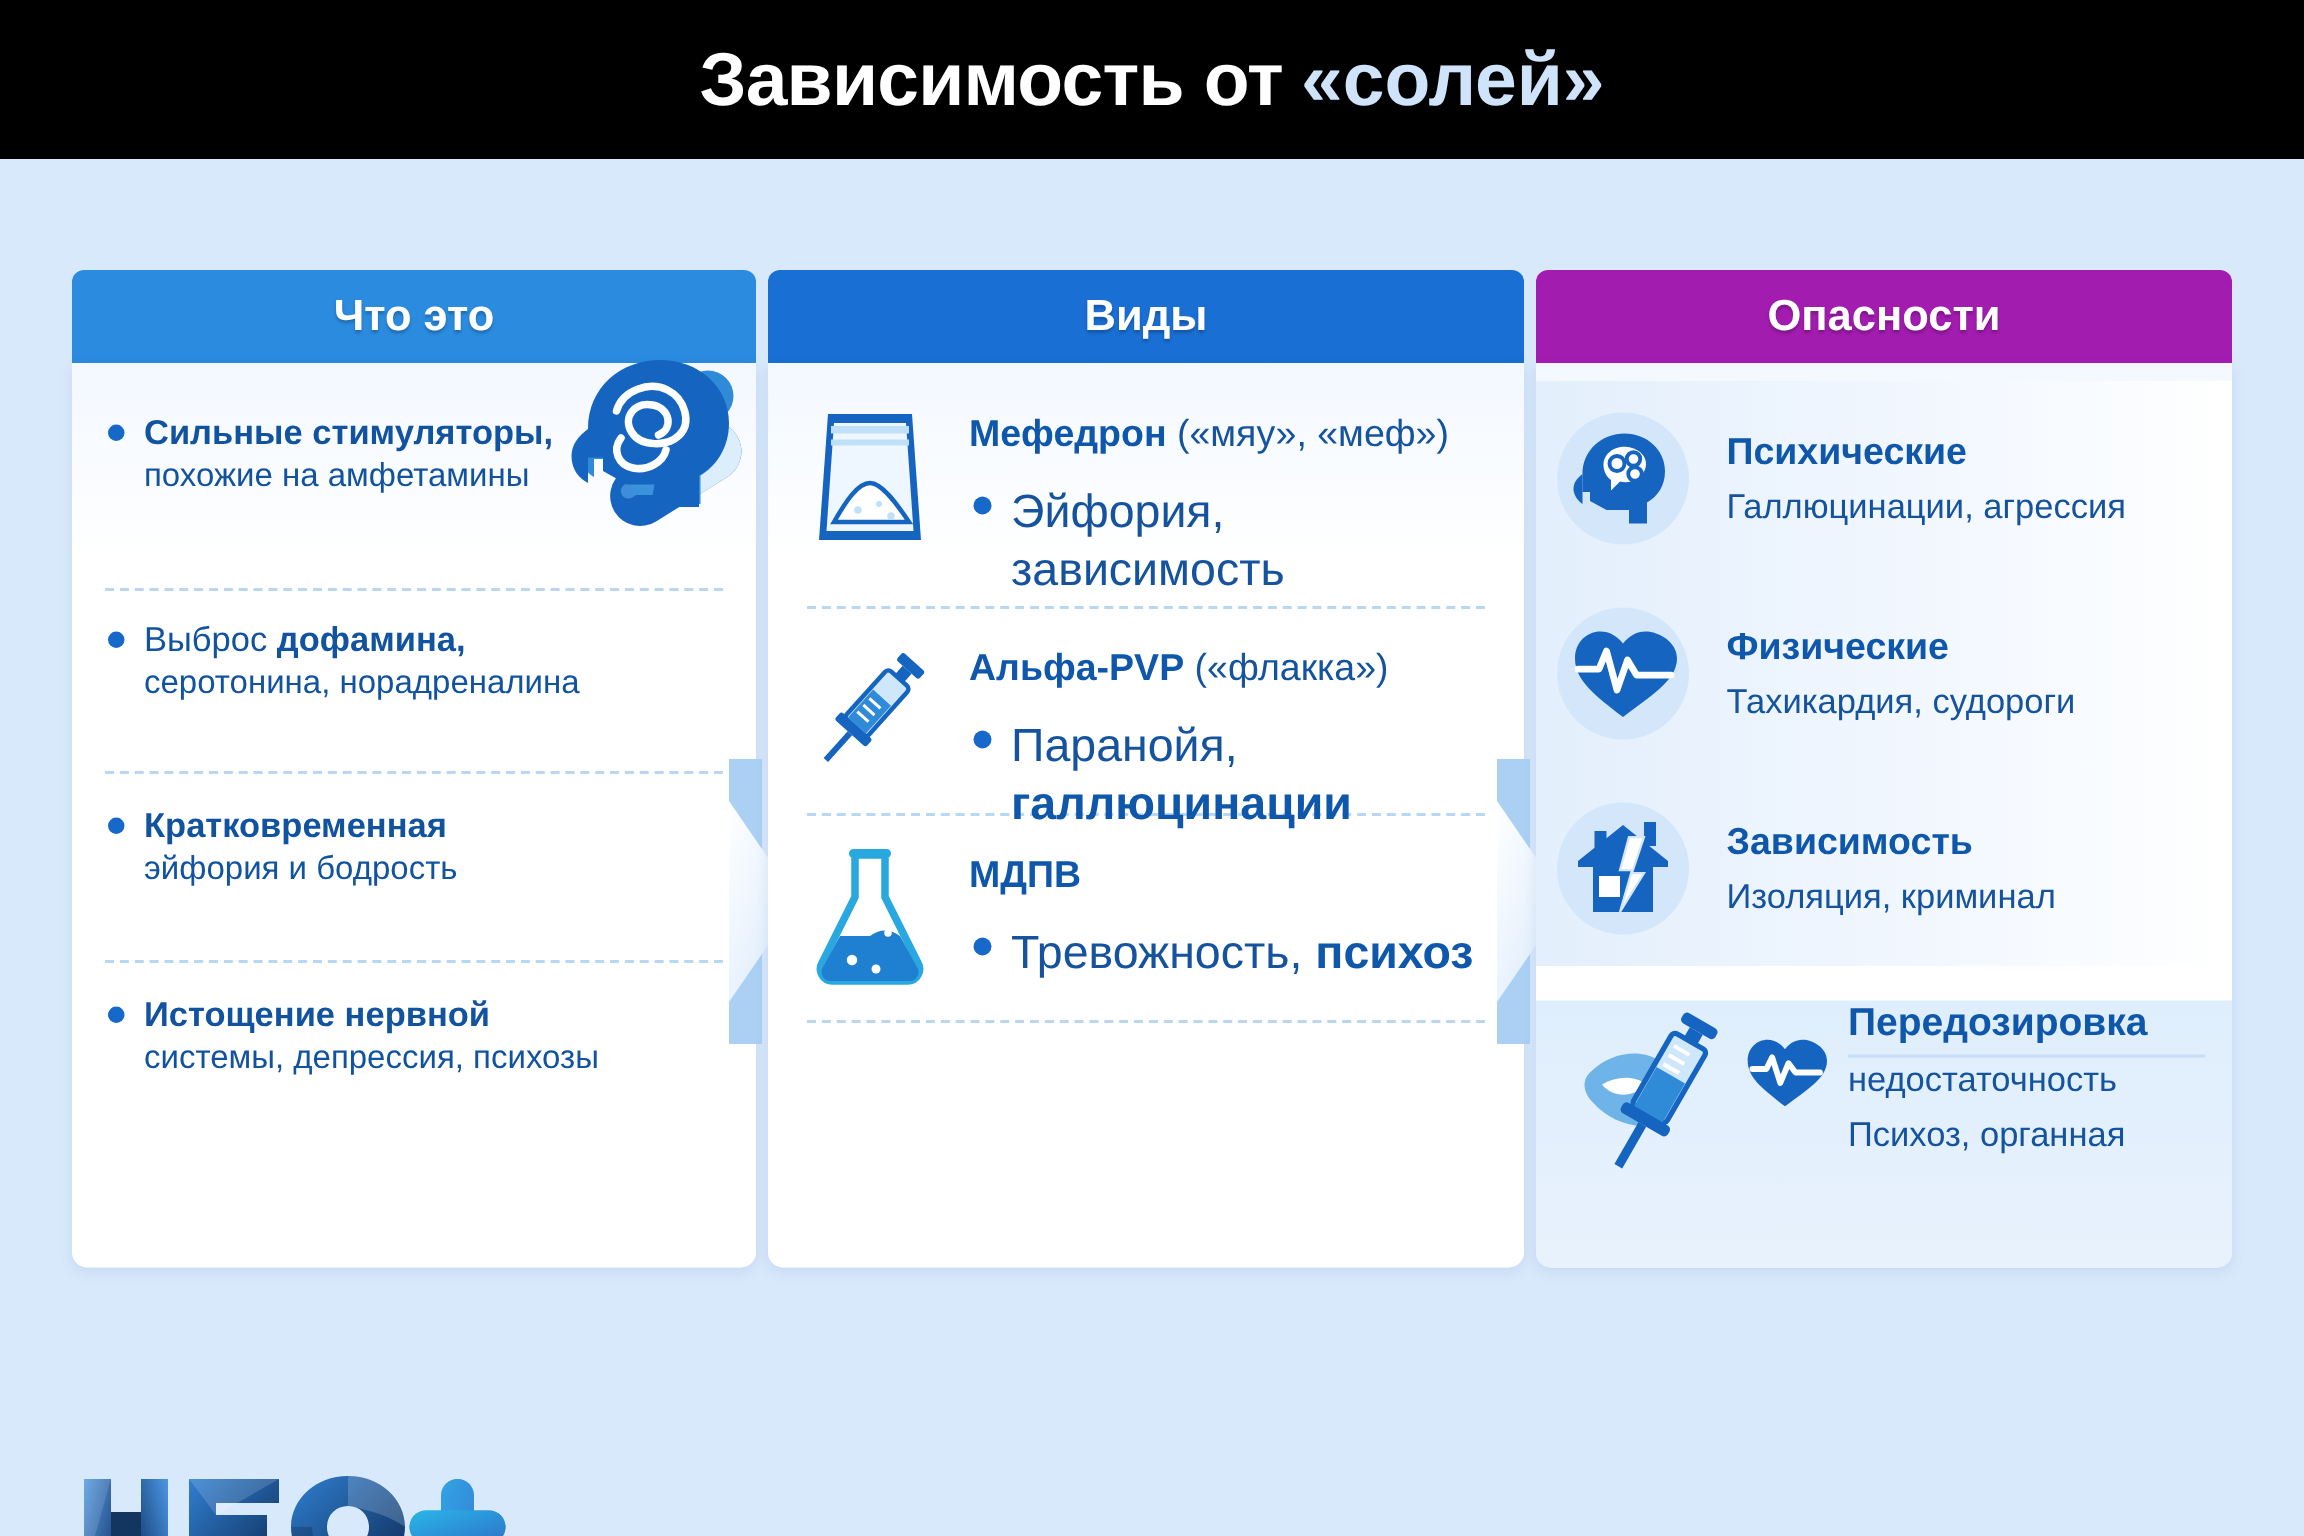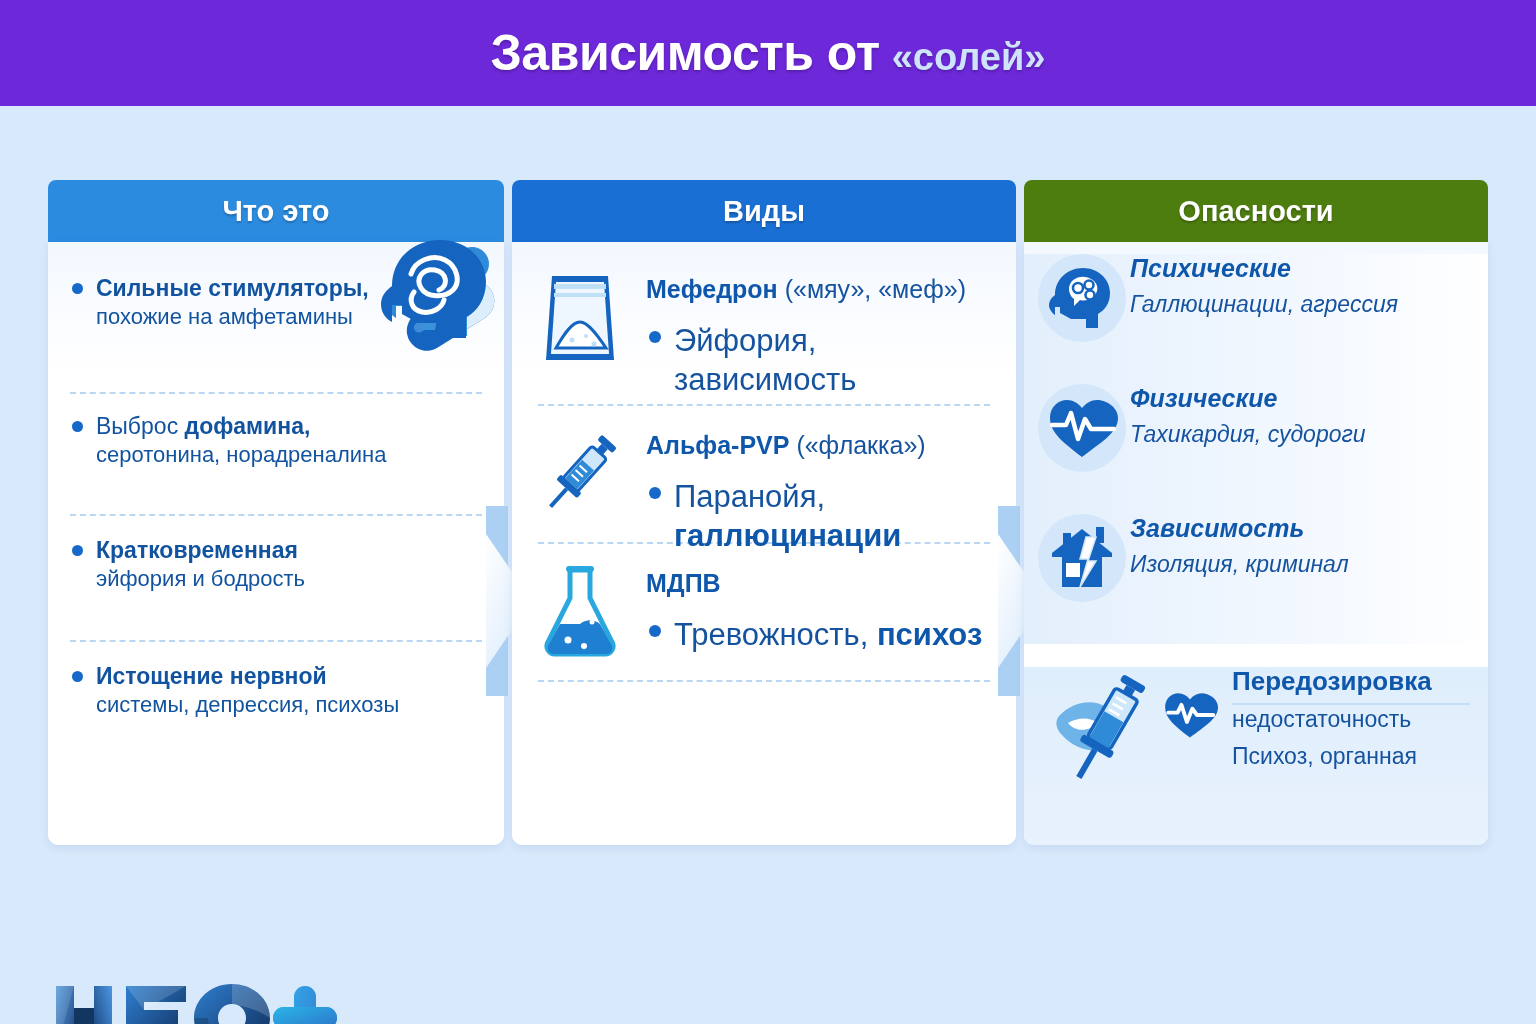--- a/index.html
+++ b/index.html
@@ -7,31 +7,31 @@
   body {
     font-family:"Liberation Sans", sans-serif;
     background:#d9e9fc;
     position:relative;
     overflow:hidden;
   }
 
   
   .title-band{
     position:absolute; left:0; top:0; width:1536px; height:106px;
-    background:#6d28d9;
+    background:#000000;
     display:flex; align-items:center; justify-content:center;
   }
   .title-inner{ display:flex; align-items:baseline; gap:0; }
   .title-main{
     font-size:50px; font-weight:bold; color:#ffffff;
     letter-spacing:-0.5px; white-space:nowrap;
     text-shadow:0 2px 3px rgba(0,0,0,.22);
   }
   .title-hl{
-    font-size:38px; font-weight:bold; color:#cfe4fa;
+    font-size:50px; font-weight:bold; color:#cfe4fa;
     margin-left:12px; white-space:nowrap;
     text-shadow:0 2px 3px rgba(0,0,0,.22);
   }
   .title-sub{
     font-size:25px; font-weight:normal; color:#ffffff;
     margin-left:9px; white-space:nowrap;
   }
 
   
   .board{ position:absolute; left:0; top:106px; width:1536px; height:918px; }
@@ -61,21 +61,21 @@
   #col2 .head{ background:#1a6fd4; }
   #col2 .body{ height:603px; padding:26px 26px 0 26px; }
   .notch{
     position:absolute; left:50%; bottom:-20px; transform:translateX(-50%);
     width:62px; height:22px; background:#1a6fd4;
     clip-path:polygon(0 0,100% 0,50% 100%);
   }
 
   
   #col3{ left:1024px; width:464px; }
-  #col3 .head{ background:#4d7c0f; }
+  #col3 .head{ background:#a21caf; }
   #col3 .body{ height:603px; padding:0; overflow:hidden; }
 
   
   .b-item{ position:relative; padding:0 0 0 26px; }
   .b-dot{
     position:absolute; left:2px; top:9px;
     width:11px; height:11px; border-radius:50%; background:#1769c9;
   }
   .b-l1{ font-size:23px; font-weight:bold; color:#12539f; line-height:1.28; }
   .b-l1.reg{ font-weight:normal; }
@@ -97,22 +97,22 @@
           font-size:31px; color:#15539e; line-height:1.25; }
   .t-sub .sd{ position:absolute; left:3px; top:9px; width:12px; height:12px;
               border-radius:50%; background:#1769c9; }
   .t-sub b{ font-weight:bold; color:#0f57ab; }
   .t-gap1{ height:136px; }
   .t-gap2{ height:136px; }
   .t-gap3{ height:136px; }
   .dash2{ border-top:2px dashed #b9d6f2; }
 
   
-  .d-row{ position:relative; height:130px; display:flex; gap:4px;
-          padding:0 18px 0 14px;font-style:italic; }
+  .d-row{ position:relative; height:130px; display:flex; align-items:center; gap:25px;
+          padding:0 18px 0 14px; }
   .d-row.alt{ background:linear-gradient(90deg,#e3effc 0%,#f3f8ff 60%,#ffffff 100%); }
   .d-ico{ flex:0 0 auto; width:88px; height:88px; border-radius:50%;
           background:#d4e7fa; display:flex; align-items:center; justify-content:center; }
   .d-txt{ flex:1 1 auto; }
   .d-t{ font-size:25px; font-weight:bold; color:#0f57ab; line-height:1.15; }
   .d-s{ font-size:23px; color:#15539e; line-height:1.2; margin-top:8px; }
 
   .od-panel{ position:absolute; left:0; bottom:0; width:100%; height:178px;
              background:linear-gradient(180deg,#dfeefc 0%,#e8f2fd 100%);
              display:flex; align-items:flex-start; gap:6px; padding:0 18px 0 22px; }

